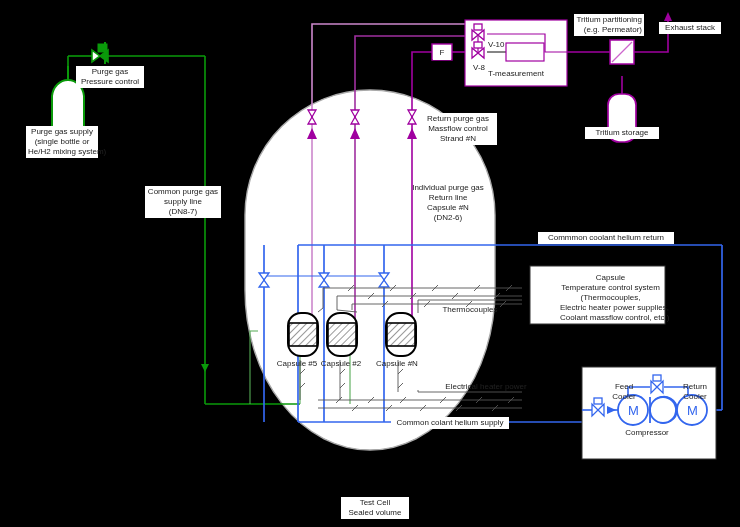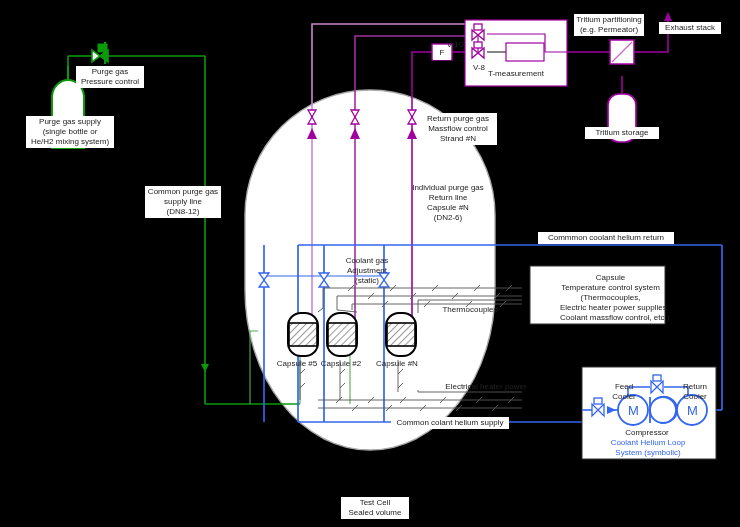--- a/index.html
+++ b/index.html
@@ -307,58 +307,55 @@
       <path d="M 651 410 A 13 13 0 1 0 651 409.6 L 651 410 Z" fill="#ffffff" stroke="#3366ee" stroke-width="1.8"></path>
       <circle cx="663" cy="410" r="13" fill="#ffffff" stroke="#3366ee" stroke-width="1.8"></circle>
       <path d="M 650 397 L 650 423" stroke="#3366ee" stroke-width="1.8" fill="none"></path>
     </g>
 
     <g>
       <circle cx="692" cy="410" r="15" fill="#ffffff" stroke="#3366ee" stroke-width="1.8"></circle>
     </g>
   </svg>
 
-  <div class="lbl" style="left:26px; top:116px; width:88px;">Purge gas supply
+  <div class="lbl" style="left:26px; top:126px; width:72px;">Purge gas supply
 (single bottle or
 He/H2 mixing system)</div>
 
   <div class="lbl" style="left:76px; top:66px; width:68px;">Purge gas
 Pressure control</div>
 
   <div class="lbl" style="left:145px; top:186px; width:76px;">Common purge gas
 supply line
-(DN8-12)</div>
+(DN8-7)</div>
 
   <div class="lbl" style="left:419px; top:113px; width:78px;">Return purge gas
 Massflow control
 Strand #N</div>
 
   <div class="lbl nobg" style="left:396px; top:182px; width:104px;">Individual purge gas
 Return line
 Capsule #N
 (DN2-6)</div>
 
   <div class="lbl" style="left:433px; top:45px; width:18px; line-height:13px;">F</div>
 
-  <div class="lbl nobg" style="left:440px; top:39px; width:30px; text-align:center;">V-10</div>
+  <div class="lbl nobg" style="left:486px; top:39px; width:30px; text-align:left;">V-10</div>
 
   <div class="lbl nobg" style="left:466px; top:62px; width:26px; text-align:center;">V-8</div>
 
   <div class="lbl nobg" style="left:486px; top:68px; width:70px; text-align:left;">T-measurement</div>
 
-  <div class="lbl" style="left:574px; top:14px; width:70px;">Tritium partitioning
+  <div class="lbl" style="left:574px; top:14px; width:70px;text-align:right;">Tritium partitioning
 (e.g. Permeator)</div>
 
   <div class="lbl" style="left:585px; top:127px; width:74px;">Tritium storage</div>
 
   <div class="lbl" style="left:659px; top:22px; width:62px;">Exhaust stack</div>
 
-  <div class="lbl nobg" style="left:338px; top:255px; width:58px;">Coolant gas
-Adjustment
-(static)</div>
 
   <div class="lbl nobg" style="left:437px; top:304px; width:66px;">Thermocouples</div>
 
   <div class="lbl nobg" style="left:441px; top:381px; width:90px;">Electrical heater power</div>
 
   <div class="lbl nobg" style="left:274px; top:358px; width:46px;">Capsule #5</div>
 
   <div class="lbl nobg" style="left:318px; top:358px; width:46px;">Capsule #2</div>
 
   <div class="lbl nobg" style="left:374px; top:358px; width:46px;">Capsule #N</div>
@@ -377,20 +374,18 @@
 Coolant massflow control, etc.)</div>
 
   <div class="lbl nobg" style="left:607px; top:381px; width:34px;">Feed
 Cooler</div>
 
   <div class="lbl nobg" style="left:676px; top:381px; width:38px;">Return
 Cooler</div>
 
   <div class="lbl nobg" style="left:617px; top:427px; width:60px;">Compressor</div>
 
-  <div class="lbl nobg blue" style="left:600px; top:437px; width:96px;">Coolant Helium Loop
-System (symbolic)</div>
 
   <div class="lbl nobg" style="left:626px; top:403px; width:15px; font-size:13px; line-height:14px; color:#3366ee;">M</div>
 
   <div class="lbl nobg" style="left:685px; top:403px; width:15px; font-size:13px; line-height:14px; color:#3366ee;">M</div>
 
 </div>
 
 </body></html>

